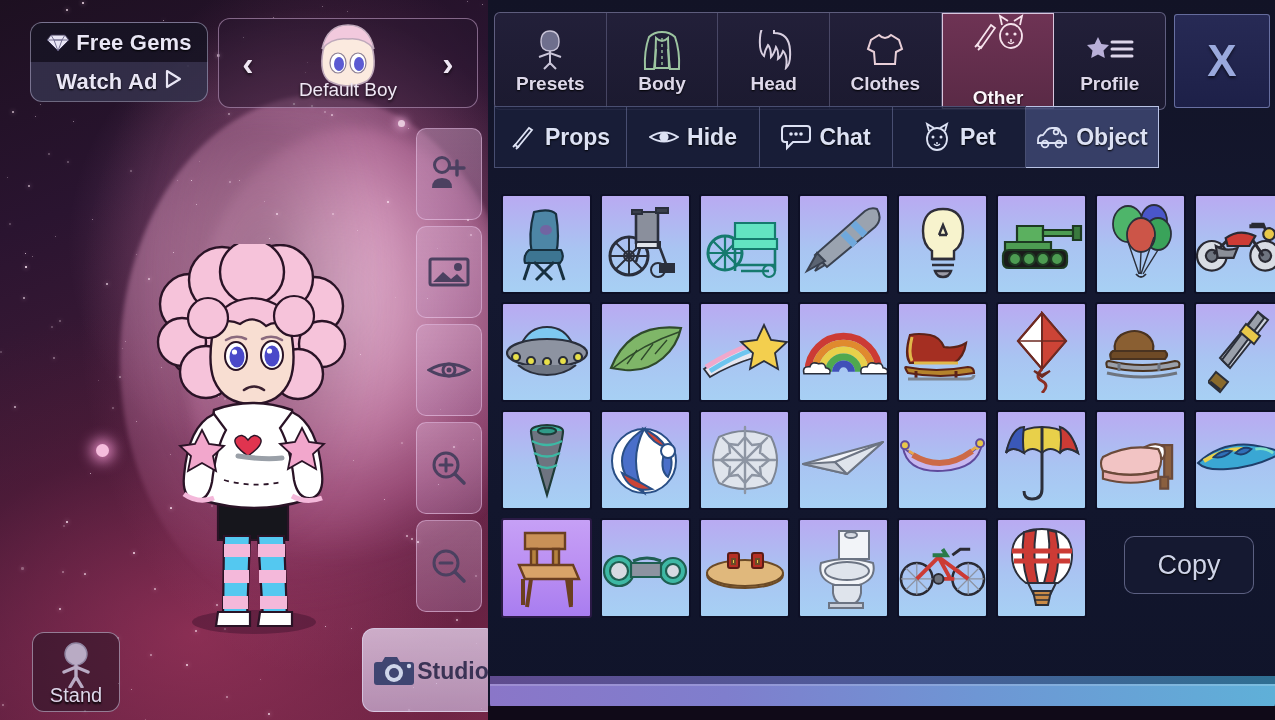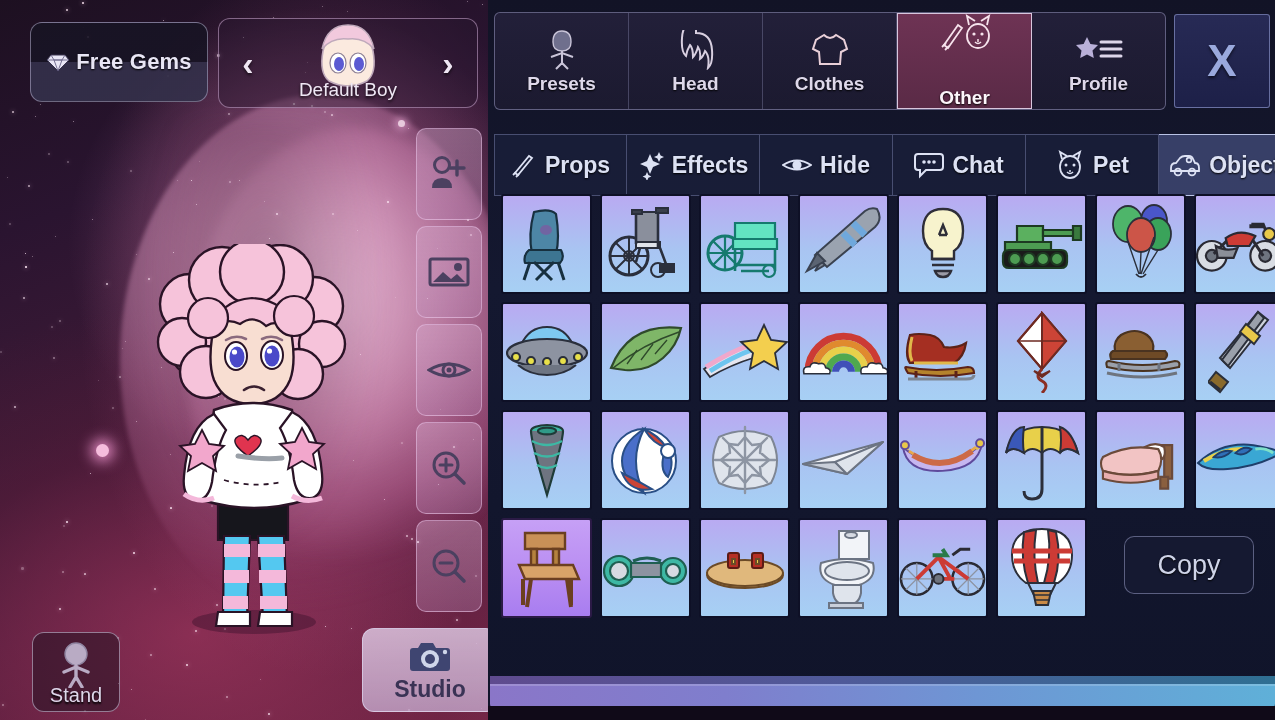--- a/index.html
+++ b/index.html
@@ -99,21 +99,21 @@
     border-radius: 12px; border: 1px solid rgba(200,190,215,0.6);
     background: rgba(36,18,34,0.55);
     display: flex; flex-direction: column; align-items: center; justify-content: flex-end;
     padding-bottom: 4px;
   }
   #stand-btn .lbl { color: #ded7ea; font-size: 20px; text-shadow: 0 2px 2px #000; margin-top:-4px; }
   #studio-btn {
     position: absolute; left: 362px; top: 628px; width: 136px; height: 84px;
     border-radius: 12px; border: 1px solid rgba(220,210,235,0.75);
     background: linear-gradient(180deg, rgba(226,206,232,0.80), rgba(205,182,218,0.72));
-    display: flex; flex-direction: column; align-items: center; justify-content: center;
+    display: flex; flex-direction: row; align-items: center; justify-content: center;
   }
   #studio-btn .lbl { color: #3a3355; font-size: 23px; font-weight: bold; margin-top: 2px; }
 
   
   #panel {
     position: absolute; left: 488px; top: 0; width: 787px; height: 720px;
     background: linear-gradient(180deg, #121326 0%, #141830 40%, #10142a 100%);
   }
   #panel-inner { position: absolute; inset: 0; }
 
@@ -145,21 +145,21 @@
     position: absolute; left: 686px; top: 14px; width: 96px; height: 94px;
     border: 1px solid rgba(150,160,215,0.6); border-radius: 3px;
     background: linear-gradient(180deg, #272a55, #1d2048);
     display: flex; align-items: center; justify-content: center;
     color: #9aa9dd; font-size: 44px; font-weight: bold;
     text-shadow: 0 2px 3px rgba(0,0,0,.6);
   }
 
   
   #sub-tabs {
-    position: absolute; left: 6px; top: 134px; width: 656px; height: 62px;
+    position: absolute; left: 6px; top: 106px; width: 656px; height: 62px;
     display: flex;
   }
   .sub-tab {
     flex: 0 0 133px; height: 62px;
     border: 1px solid rgba(130,140,185,0.45);
     border-left: none;
     background: rgba(26,30,58,0.85);
     display: flex; align-items: center; justify-content: center; gap: 8px;
     color: #dde2f4; font-size: 23px; font-weight: bold; text-shadow: 0 1px 2px #000;
   }
@@ -454,20 +454,28 @@
     <div id="gems-btn">
       <div class="row">
         <span class="gem-glyph">
           <svg width="24" height="18" viewBox="0 0 24 18">
             <path d="M5 1h14l4 5-11 11L1 6z" fill="#e9e6f5" stroke="#3a3550" stroke-width="1"></path>
             <path d="M5 1l3 5h8l3-5M1 6h22M12 17L8 6M12 17l4-11" stroke="#6a6488" stroke-width="0.9" fill="none"></path>
           </svg>
         </span>
         <span>Free Gems</span>
       </div>
+      <div class="row">
+        <span>Watch Ad</span>
+        <span>
+          <svg width="18" height="20" viewBox="0 0 18 20">
+              <path d="M3 2l13 8-13 8z" fill="none" stroke="#e9e6f5" stroke-width="2.2" stroke-linejoin="round"></path>
+            </svg>
+        </span>
+      </div>
     </div>
 
     <div id="char-select">
       <span class="chev">‹</span>
       <div id="char-face-wrap">
         <svg width="74" height="74" viewBox="0 0 74 74">
           <path d="M12 30 q6 -24 25 -24 q19 0 25 24 q4 22 -6 30 q-19 10 -38 0 q-10 -8 -6 -30z" fill="#fbeadf" stroke="#bfa9bb" stroke-width="1.6"></path>
           <path d="M11 28 q5 -24 26 -24 q21 0 26 24 q-10 -12 -26 -10 q-16 -2 -26 10z" fill="#f2c9dd" stroke="#bfa9bb" stroke-width="1.4"></path>
           <ellipse cx="27" cy="42" rx="8" ry="10" fill="#fff" stroke="#8d7f95" stroke-width="1.2"></ellipse>
           <ellipse cx="47" cy="42" rx="8" ry="10" fill="#fff" stroke="#8d7f95" stroke-width="1.2"></ellipse>
@@ -541,20 +549,30 @@
 
       <div id="cat-tabs">
         <div class="cat-tab">
           <span class="ic">
             <svg width="34" height="42" viewBox="0 0 34 42">
               <path d="M17 2 q9 0 9 11 q0 9 -9 9 q-9 0 -9 -9 q0 -11 9 -11z" fill="#6f6f8d" stroke="#c9c4d8" stroke-width="1.4"></path>
               <path d="M17 22v14M6 28l11 -4 11 4M11 40l6 -6 6 6" stroke="#c9c4d8" stroke-width="2" fill="none"></path>
             </svg>
           </span>
           <span class="lbl">Presets</span>
+        </div>
+        <div class="cat-tab">
+          <span class="ic">
+            <svg width="40" height="42" viewBox="0 0 40 42">
+              <path d="M20 3 q-8 0 -13 5 q-5 14 -4 32 h9 l2 -20 M20 3 q8 0 13 5 q5 14 4 32 h-9 l-2 -20" fill="none" stroke="#9cc4a0" stroke-width="2"></path>
+              <path d="M14 9 q6 6 12 0 l1 30 h-14z" fill="none" stroke="#9cc4a0" stroke-width="2"></path>
+              <path d="M20 9v30" stroke="#9cc4a0" stroke-width="1.4" stroke-dasharray="3 3"></path>
+            </svg>
+          </span>
+          <span class="lbl">Body</span>
         </div>
         <div class="cat-tab">
           <span class="ic">
             <svg width="40" height="40" viewBox="0 0 40 40">
               <path d="M20 3 q15 0 16 17 q1 14 -4 18 q2 -12 -3 -17 q-2 6 -5 8 q1 -8 -2 -12 q-2 7 -5 10 q0 -9 -3 -12 q-3 5 -4 11 q-5 -4 -4 -18 q1 -17 14 -17z" fill="none" stroke="#d8cfe0" stroke-width="2"></path>
             </svg>
           </span>
           <span class="lbl">Head</span>
         </div>
         <div class="cat-tab">
@@ -599,30 +617,20 @@
           <span class="ic">
             <svg width="26" height="26" viewBox="0 0 26 26">
               <path d="M4 21 l14 -17 l3 2 l-14 17z" fill="none" stroke="#dde2f4" stroke-width="1.8"></path>
               <path d="M2 23 l3 -3 M5 25 l3 -3" stroke="#dde2f4" stroke-width="1.8"></path>
             </svg>
           </span>
           <span>Props</span>
         </div>
         <div class="sub-tab">
           <span class="ic">
-            <svg width="26" height="30" viewBox="0 0 26 30">
-              <path d="M12 4 l3 7 l7 3 l-7 3 l-3 7 l-3 -7 l-7 -3 l7 -3z" fill="#dde2f4"></path>
-              <path d="M21 2 l1.6 3.4 l3.4 1.6 l-3.4 1.6 L21 12 l-1.6 -3.4 L16 7 l3.4 -1.6z" fill="#dde2f4"></path>
-              <path d="M9 22 l1.4 3 l3 1.4 l-3 1.4 L9 31 l-1.4 -3 l-3 -1.4 l3 -1.4z" fill="#dde2f4"></path>
-            </svg>
-          </span>
-          <span>Effects</span>
-        </div>
-        <div class="sub-tab">
-          <span class="ic">
             <svg width="30" height="20" viewBox="0 0 30 20">
               <path d="M1 10 q14 -9 28 0 q-14 9 -28 0z" fill="none" stroke="#dde2f4" stroke-width="2"></path>
               <circle cx="15" cy="10" r="4.6" fill="#dde2f4"></circle>
             </svg>
           </span>
           <span>Hide</span>
         </div>
         <div class="sub-tab">
           <span class="ic">
             <svg width="30" height="28" viewBox="0 0 30 28">

